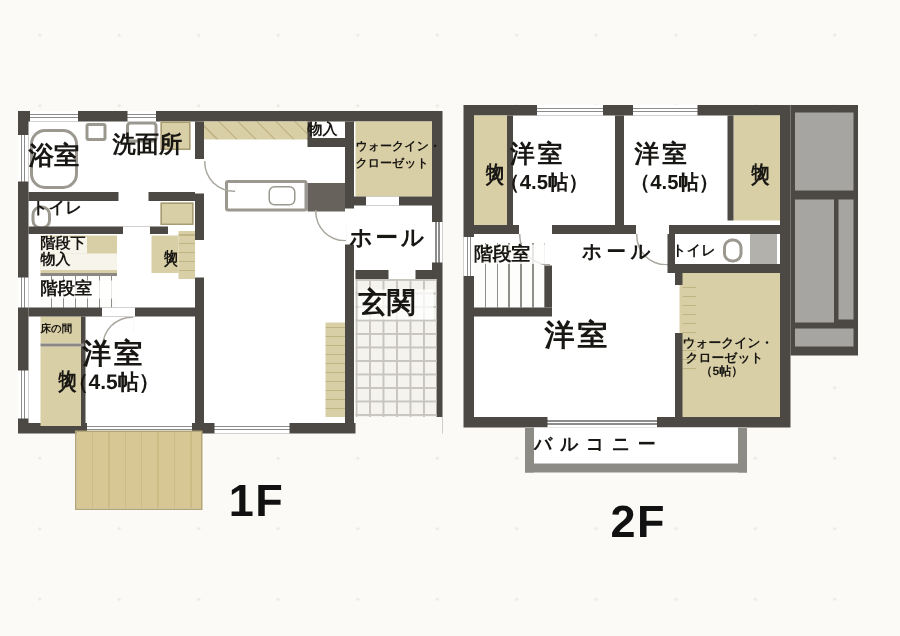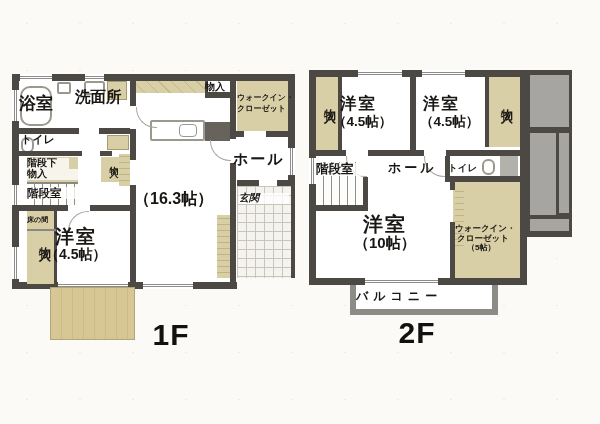--- a/index.html
+++ b/index.html
@@ -93,34 +93,33 @@
     <div class="winv" style="left:-7px;top:166px;height:32px;"></div>
     <div class="winh" style="left:39px;top:201px;width:70px;"></div>
     <div class="winh" style="left:124px;top:201px;width:50px;"></div>
     <div class="winv" style="left:269px;top:67px;height:27px;"></div>
 
     <div style="position:absolute;left:218px;top:197px;width:58px;height:18px;background:#fbfaf6;"></div>
 
     <div class="lbl" style="left:0;top:14px;width:58px;font-size:17px;">浴室</div>
     <div class="lbl" style="left:56px;top:8px;width:58px;font-size:15.5px;">洗面所</div>
     <div class="lbl" style="left:2px;top:53px;width:58px;font-size:11px;">トイレ</div>
-    <div class="lbl onfill" style="left:8px;top:77px;width:42px;font-size:10px;">階段下</div>
+    <div class="lbl onfill" style="left:8px;top:77px;width:31px;font-size:10px;">階段下</div>
     <div class="lbl onfill" style="left:8px;top:88px;width:51px;font-size:10px;">物入</div>
     <div class="lbl onfill" style="left:8px;top:106px;width:51px;font-size:11.5px;">階段室</div>
     <div class="lbl" style="left:8px;top:135px;width:29px;font-size:7px;">床の間</div>
     <div class="lbl vert" style="left:10px;top:156px;width:22px;height:45px;font-size:12px;">物入</div>
     <div class="lbl vert" style="left:83px;top:78px;width:16px;height:23px;font-size:9px;">物入</div>
     <div class="lbl" style="left:36px;top:146px;width:70px;font-size:19px;letter-spacing:2px;">洋室</div>
     <div class="lbl" style="left:26px;top:166px;width:90px;font-size:14px;">（4.5帖）</div>
-    <div class="lbl" style="left:115px;top:110px;width:100px;font-size:16px;">（16.3帖）</div>
     <div class="lbl" style="left:186px;top:1px;width:25px;font-size:10px;">物入</div>
     <div class="lbl" style="left:218px;top:13px;width:51px;font-size:8px;">ウォークイン・</div>
     <div class="lbl" style="left:218px;top:24px;width:51px;font-size:8px;">クローゼット</div>
     <div class="lbl" style="left:214px;top:70px;width:55px;font-size:15px;letter-spacing:2px;">ホール</div>
-    <div class="lbl onfill" style="left:220px;top:112px;width:50px;font-size:10px;font-style:italic;">玄関</div>
+    <div class="lbl onfill" style="left:220px;top:112px;width:50px;font-size:19px;">玄関</div>
   </div>
 
   <div class="wood" style="left:50px;top:287px;width:85px;height:53px;"></div>
 
   <div class="floorlbl" style="left:138px;top:318px;width:66px;">1F</div>
 
   <div class="plan" style="left:309px;top:70px;width:218px;height:215px;">
 
     <div class="tan" style="left:0;top:0;width:22px;height:73px;"></div>
     <div class="tan" style="left:173px;top:0;width:31px;height:70px;"></div>
@@ -154,32 +153,31 @@
     <div class="lbl vert" style="left:2px;top:22px;width:18px;height:42px;font-size:12px;">物入</div>
     <div class="lbl" style="left:24px;top:18px;width:60px;font-size:16.5px;letter-spacing:2px;">洋室</div>
     <div class="lbl" style="left:17px;top:38px;width:76px;font-size:13.5px;">（4.5帖）</div>
     <div class="lbl" style="left:107px;top:18px;width:60px;font-size:16.5px;letter-spacing:2px;">洋室</div>
     <div class="lbl" style="left:104px;top:38px;width:76px;font-size:13.5px;">（4.5帖）</div>
     <div class="lbl vert" style="left:179px;top:22px;width:18px;height:42px;font-size:12px;">物入</div>
     <div class="lbl onfill" style="left:0;top:86px;width:56px;font-size:12.5px;">階段室</div>
     <div class="lbl" style="left:72px;top:84px;width:60px;font-size:13px;letter-spacing:3px;">ホール</div>
     <div class="lbl" style="left:132px;top:86px;width:44px;font-size:9.5px;">トイレ</div>
     <div class="lbl" style="left:47px;top:137px;width:60px;font-size:20px;letter-spacing:2px;">洋室</div>
-    <div class="lbl" style="left:38px;top:158px;width:80px;font-size:15px;">（10帖）</div>
     <div class="lbl" style="left:139px;top:147px;width:64px;font-size:8.5px;">ウォークイン・</div>
     <div class="lbl" style="left:141px;top:157px;width:60px;font-size:8.5px;">クローゼット</div>
     <div class="lbl" style="left:151px;top:167px;width:40px;font-size:8px;">（5帖）</div>
   </div>
 
   <div style="position:absolute;left:527px;top:70px;width:45px;height:167px;background:#4c4843;">
     <div class="gray" style="left:3px;top:5px;width:39px;height:52px;"></div>
     <div class="gray" style="left:3px;top:63px;width:26px;height:82px;"></div>
     <div class="gray" style="left:32px;top:63px;width:10px;height:80px;"></div>
     <div class="gray" style="left:3px;top:149px;width:39px;height:12px;"></div>
   </div>
 
   <div style="position:absolute;left:350px;top:285px;width:148px;height:30px;background:#fff;border:6px solid #8d8b86;border-top:none;box-sizing:border-box;">
     <div class="lbl" style="left:0;top:5px;width:123px;font-size:12px;letter-spacing:5px;">バルコニー</div>
   </div>
 
-  <div class="floorlbl" style="left:390px;top:316px;width:54px;">2F</div>
+  <div class="floorlbl" style="left:390px;top:332px;width:54px;text-align:right;">2F</div>
 
 </div>
 
 </body></html>

